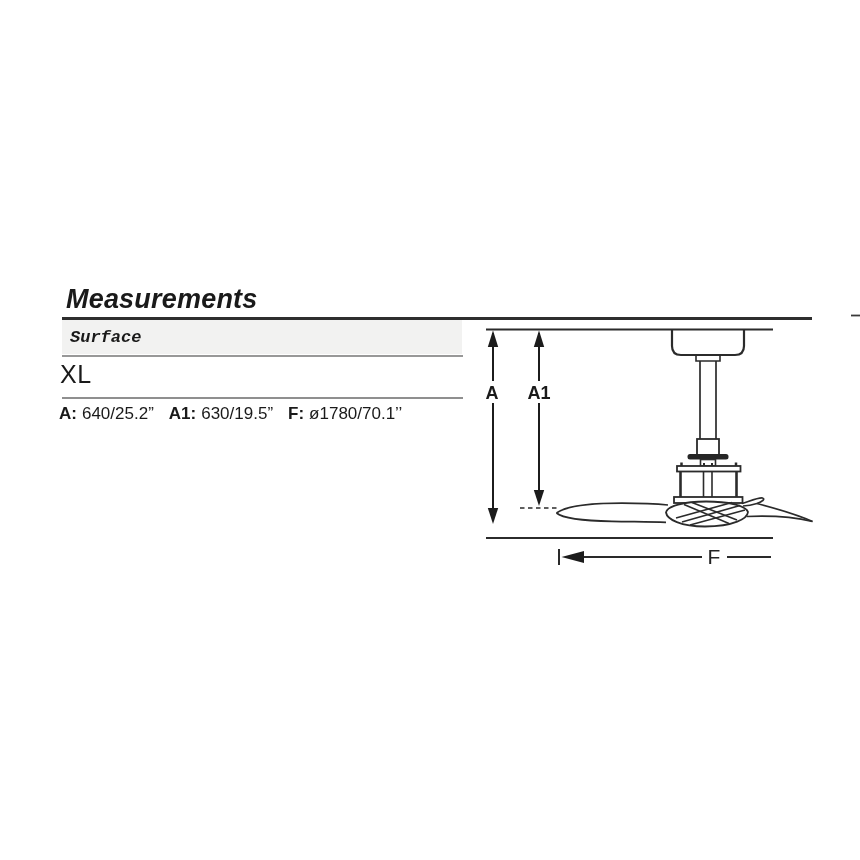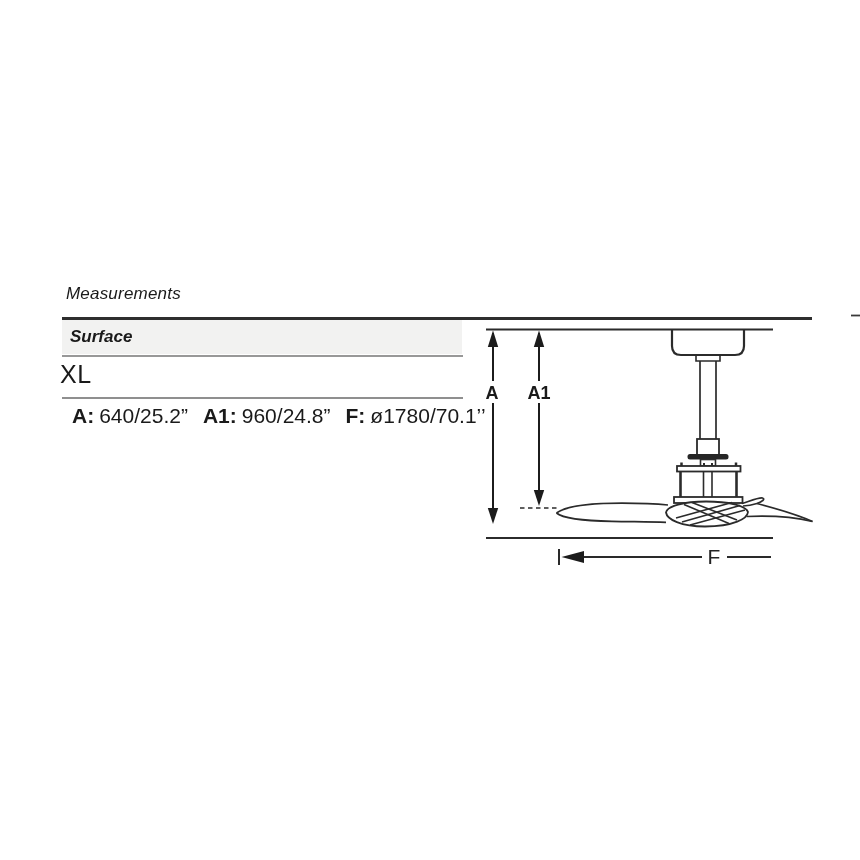--- a/index.html
+++ b/index.html
@@ -1,30 +1,30 @@
 <!DOCTYPE html>
 <html><head>
 <meta charset="utf-8">
 <style>
   html,body{margin:0;padding:0;background:#ffffff;}
   body{width:860px;height:860px;position:relative;overflow:hidden;
        font-family:"Liberation Sans","DejaVu Sans",sans-serif;color:#1a1a1a;}
   .abs{position:absolute;}
 
-  .heading{left:66px;top:284px;font-size:17px;font-weight:normal;font-style:italic;
+  .heading{left:66px;top:284px;font-size:27px;font-weight:bold;font-style:italic;
            letter-spacing:.2px;}
   .rule{background:#989898;height:2px;}
   .rule-top{left:62px;top:317px;width:750px;height:2.6px;background:#2e2e2e;}
   .surface-bar{left:62px;top:320px;width:400px;height:34px;background:#f2f2f1;
-               display:flex;align-items:center;padding-left:8px;box-sizing:border-box;}
+               display:flex;align-items:center;padding-left:8px;box-sizing:border-box;font-family:Liberation Mono, monospace;}
   .surface-label{font-size:17px;font-weight:bold;font-style:italic;}
   .rule-under-bar{left:62px;top:354.5px;width:401px;}
   .size-label{left:60px;top:360px;font-size:25px;font-weight:normal;letter-spacing:.5px;}
   .rule-under-size{left:62px;top:396.5px;width:401px;height:2.4px;background:#8f8f8f;}
-  .specs-row{left:72px;top:404px;font-size:21px;display:flex;align-items:baseline;}
+  .specs-row{left:59px;top:404px;font-size:17px;display:flex;align-items:baseline;}
   .spec{white-space:nowrap;}
   .spec b{font-weight:bold;}
   .spec .val{margin-left:5px;}
   .spec + .spec{margin-left:15px;}
   .spec.spec-f{}
 
   svg.diagram{left:0;top:0;width:860px;height:860px;}
   .lbl-dim{font-family:"Liberation Sans","DejaVu Sans",sans-serif;font-size:18px;
            font-weight:bold;fill:#1a1a1a;}
   .lbl-f{font-family:"Liberation Sans","DejaVu Sans",sans-serif;font-size:21px;
@@ -42,21 +42,21 @@
 </div>
 
 <div class="abs rule rule-under-bar"></div>
 
 <div class="abs size-label">XL</div>
 
 <div class="abs rule-under-size"></div>
 
 <div class="abs specs-row">
   <span class="spec"><b>A:</b><span class="val">640/25.2”</span></span>
-  <span class="spec"><b>A1:</b><span class="val">960/24.8”</span></span>
+  <span class="spec"><b>A1:</b><span class="val">630/19.5”</span></span>
   <span class="spec spec-f"><b>F:</b><span class="val">ø1780/70.1’’</span></span>
 </div>
 
 <svg class="abs diagram" viewBox="0 0 860 860" xmlns="http://www.w3.org/2000/svg">
   <g stroke="#2b2b2b" fill="none" stroke-linecap="butt">
 
     <line x1="486" y1="329.5" x2="773" y2="329.5" stroke-width="2"></line>
     <line x1="486" y1="538" x2="773" y2="538" stroke-width="2"></line>
     <line x1="851" y1="315.5" x2="860" y2="315.5" stroke-width="1.8" stroke="#3a3a3a"></line>
 

